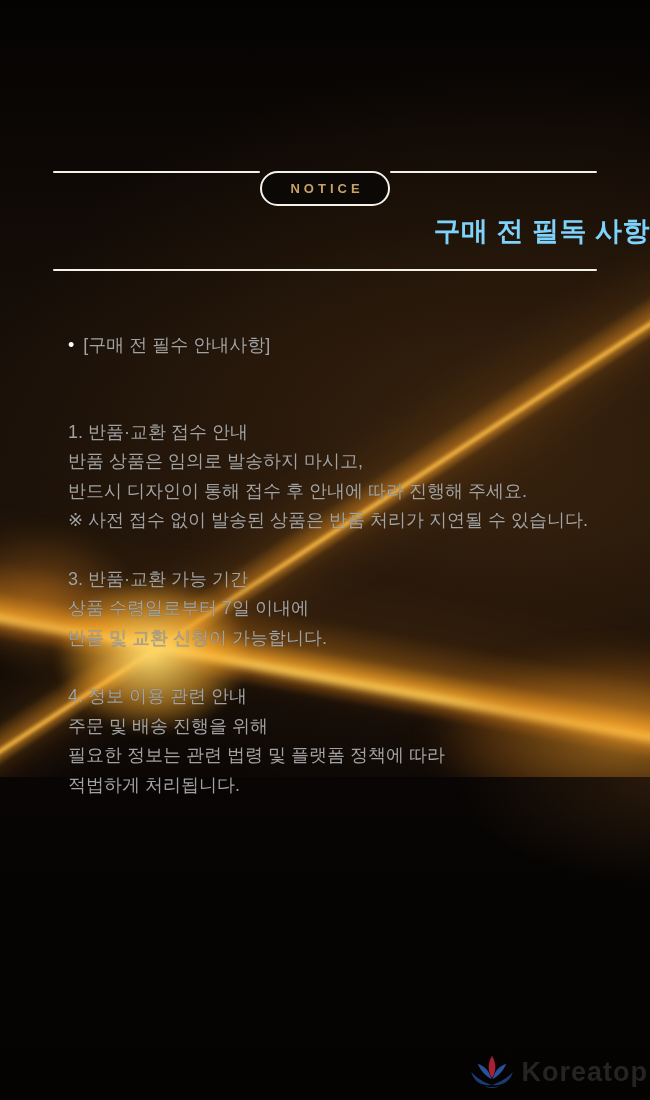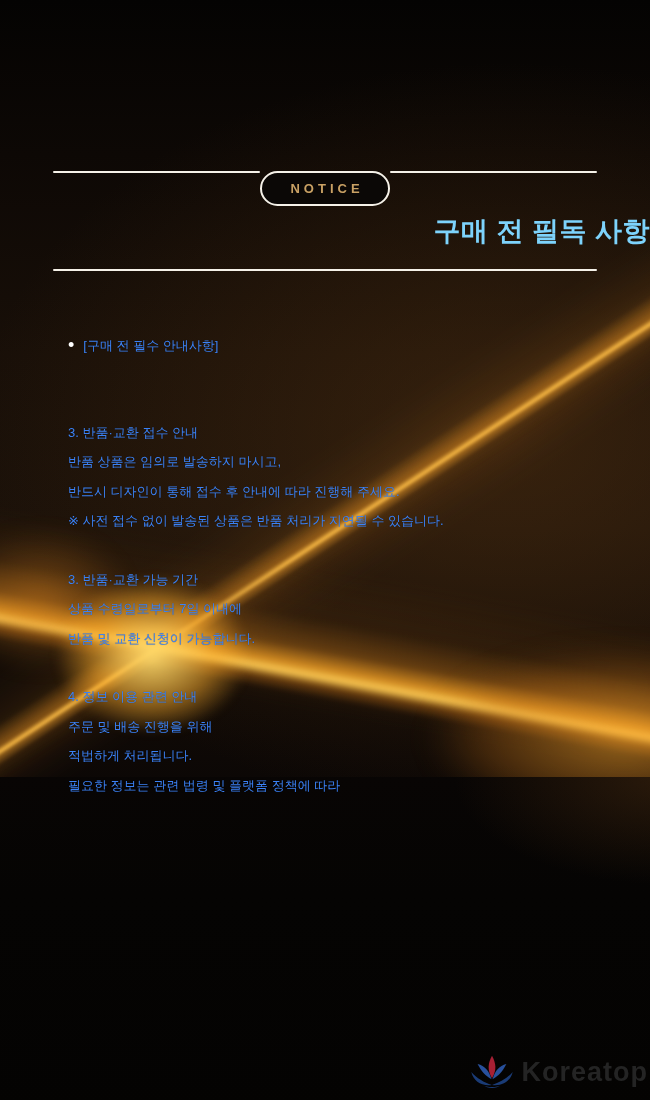--- a/index.html
+++ b/index.html
@@ -73,21 +73,21 @@
   .title{
     margin:8px 0 0;text-align:right;color:#7dd3fc;
     font-size:27px;font-weight:bold;letter-spacing:0.5px;line-height:34px;
   }
   .divider{margin:21px 53px 0;height:2px;background:#f5f1e8;border-radius:1px;}
   
   .content{position:absolute;top:331px;left:68px;right:26px;color:#f1ece2;}
   .intro-row{display:flex;align-items:center;gap:9px;}
   .bullet{color:#ffffff;font-size:18px;line-height:29px;}
   .intro,.line,.heading{
-    font-size:13px;line-height:29.5px;white-space:nowrap;color:#3b82f6;
+    font-size:18px;line-height:29.5px;white-space:nowrap;color:#a3a3a3;
     text-shadow:0 0 1px rgba(0,0,0,0.35);
   }
   .nsection{margin-top:29px;}
   .intro-gap{height:28px;}
   
   .watermark{
     position:absolute;right:2px;bottom:10px;
     display:flex;align-items:center;gap:7px;opacity:0.95;
   }
   .watermark .brand{
@@ -122,38 +122,38 @@
   </div>
 
   <div class="content">
     <div class="intro-row">
       <span class="bullet">•</span>
       <span class="intro">[구매 전 필수 안내사항]</span>
     </div>
     <div class="intro-gap"></div>
 
     <div class="nsection">
-      <div class="heading">3. 반품·교환 접수 안내</div>
+      <div class="heading">1. 반품·교환 접수 안내</div>
       <div class="line">반품 상품은 임의로 발송하지 마시고,</div>
       <div class="line">반드시 디자인이 통해 접수 후 안내에 따라 진행해 주세요.</div>
       <div class="line">※ 사전 접수 없이 발송된 상품은 반품 처리가 지연될 수 있습니다.</div>
     </div>
 
 
     <div class="nsection">
       <div class="heading">3. 반품·교환 가능 기간</div>
       <div class="line">상품 수령일로부터 7일 이내에</div>
       <div class="line">반품 및 교환 신청이 가능합니다.</div>
     </div>
 
     <div class="nsection">
       <div class="heading">4. 정보 이용 관련 안내</div>
       <div class="line">주문 및 배송 진행을 위해</div>
+      <div class="line">필요한 정보는 관련 법령 및 플랫폼 정책에 따라</div>
       <div class="line">적법하게 처리됩니다.</div>
-      <div class="line">필요한 정보는 관련 법령 및 플랫폼 정책에 따라</div>
     </div>
   </div>
 
   <div class="watermark">
     <svg class="lotus" viewBox="0 0 48 40" aria-hidden="true">
       <path d="M24 2 C19.5 10 18.5 18 24 27 C29.5 18 28.5 10 24 2 Z" fill="#b02237"></path>
       <path d="M8 11 C12 19 17 24.5 23.5 28 C21 19 16 13 8 11 Z" fill="#2a55a5"></path>
       <path d="M40 11 C36 19 31 24.5 24.5 28 C27 19 32 13 40 11 Z" fill="#2a55a5"></path>
       <path d="M1 20 C3.5 30 12 36 24 34.5 C15 31.5 7 27 1 20 Z" fill="#1c3f7d"></path>
       <path d="M47 20 C44.5 30 36 36 24 34.5 C33 31.5 41 27 47 20 Z" fill="#1c3f7d"></path>

